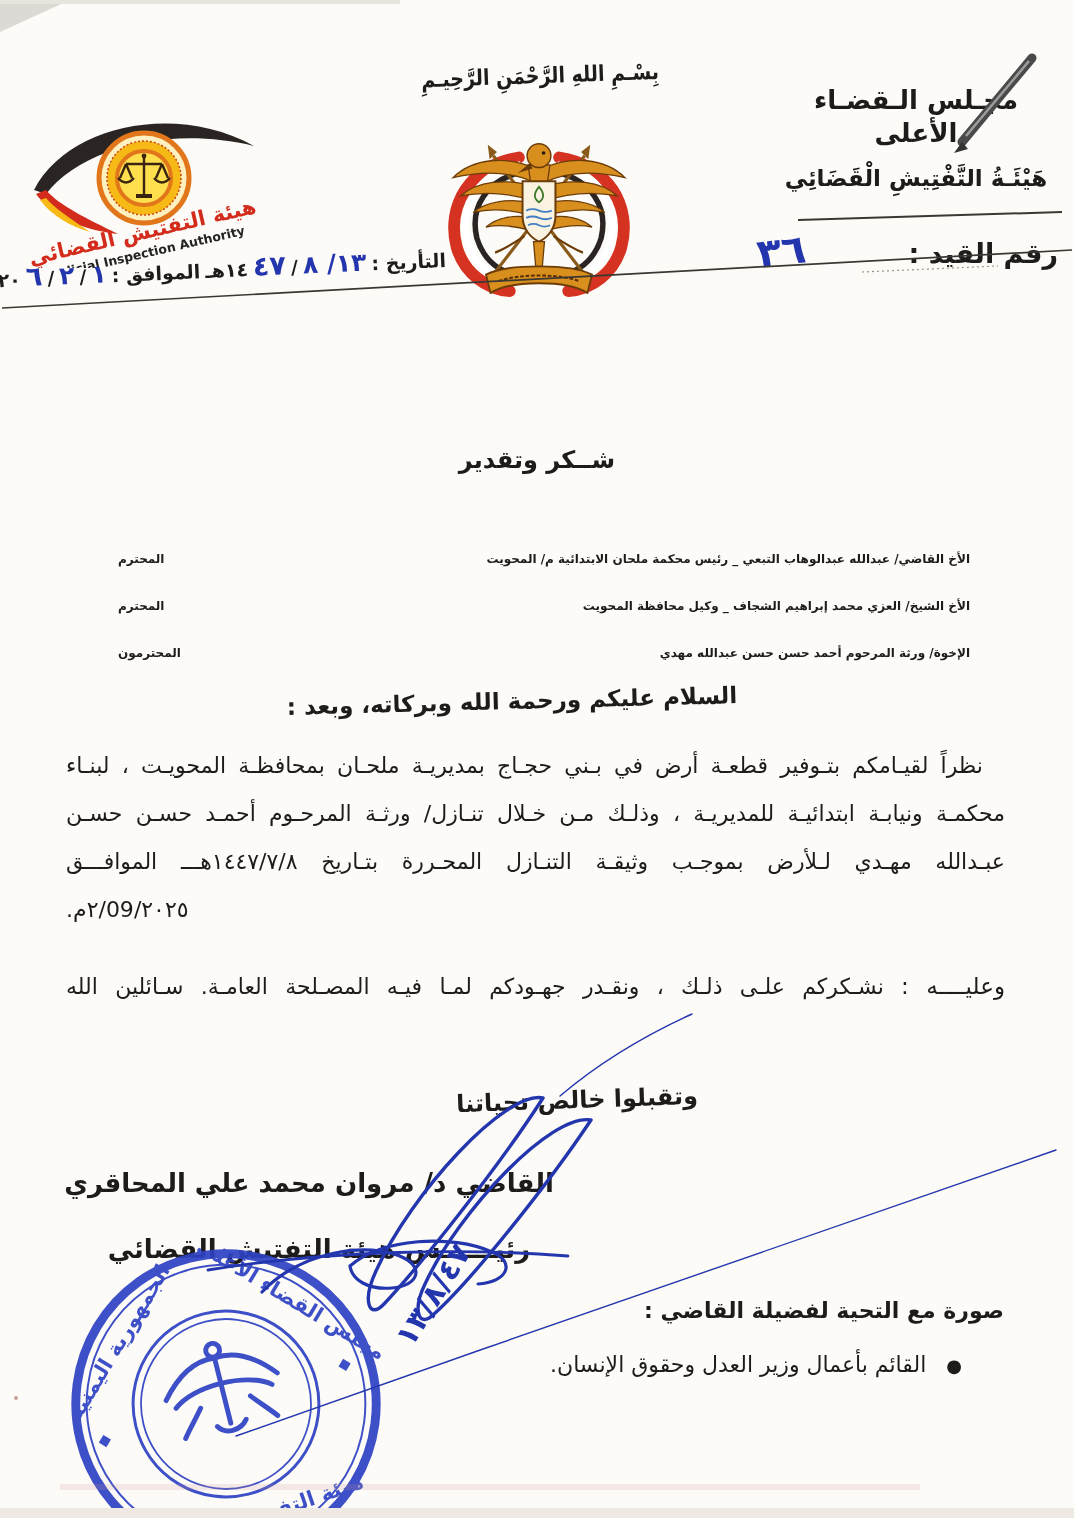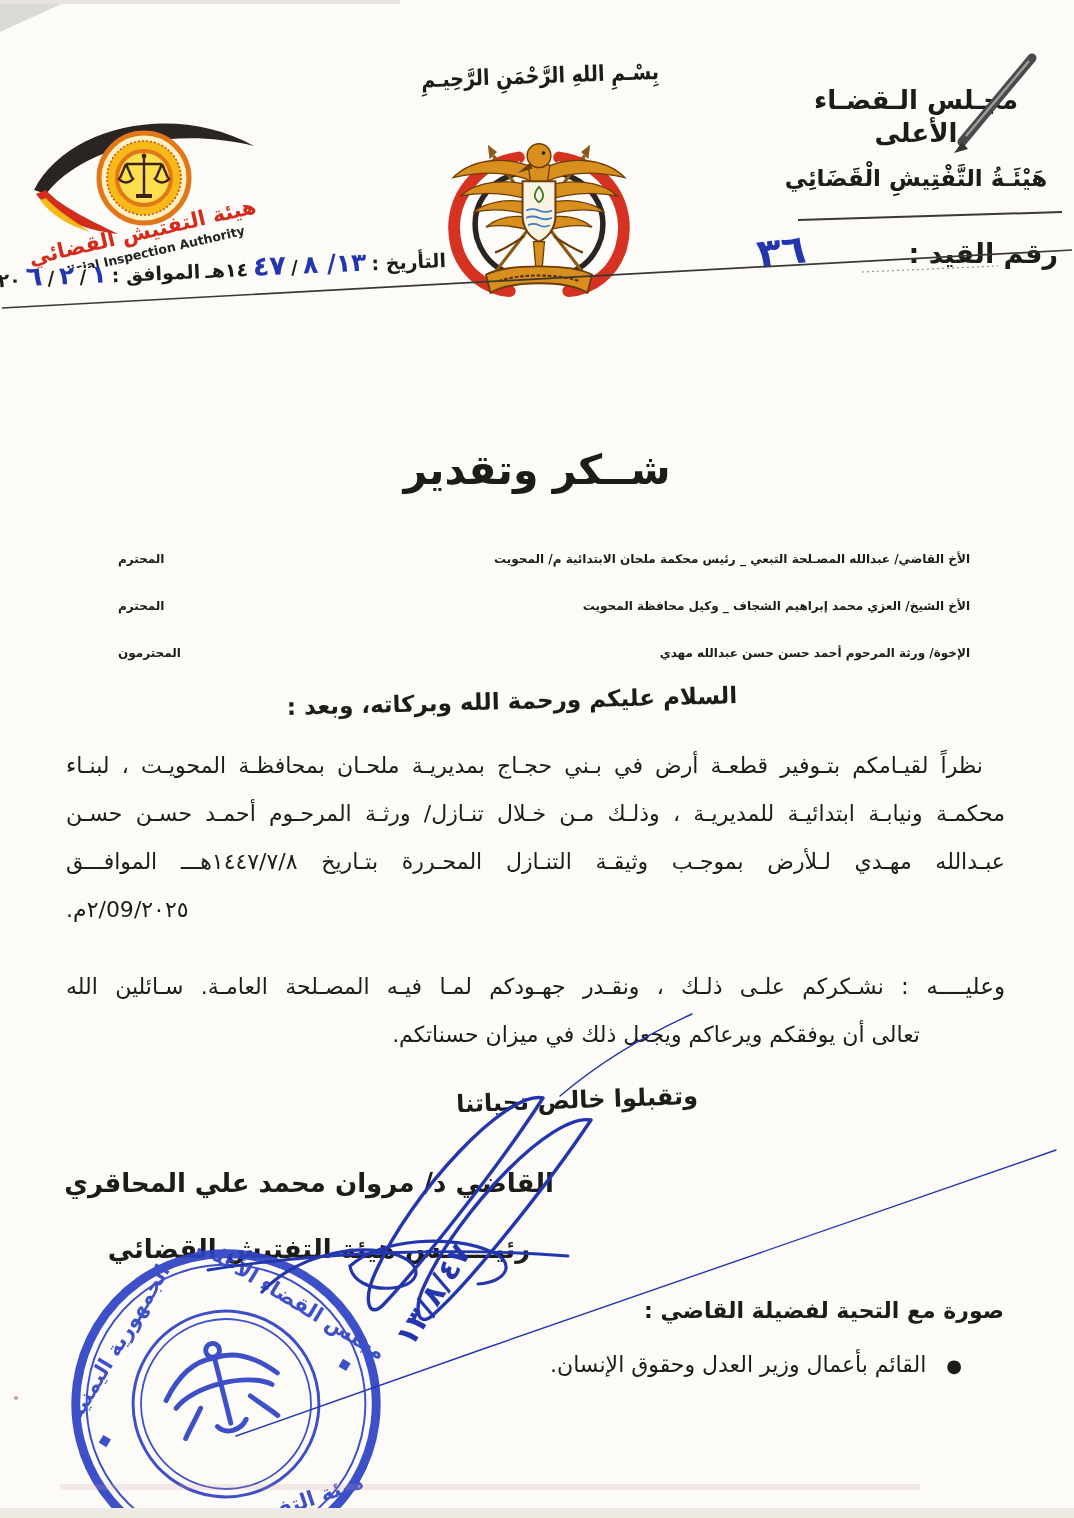--- a/index.html
+++ b/index.html
@@ -23,21 +23,21 @@
   .reg-label{font-size:27px;font-weight:bold}
   .reg-num{font-size:40px;font-weight:bold;color:var(--pen-blue);transform:rotate(-7deg) translateY(-10px)}
   .bismillah{top:64px;left:420px;width:240px;text-align:center;font-size:19px;font-weight:bold;transform:rotate(-2deg) scaleY(1.15);z-index:2}
   .emblem{top:110px;left:420px;width:238px;height:192px;z-index:2}
   .eye-logo{top:88px;left:22px;width:250px;height:180px;z-index:2}
   .date-line{top:252px;left:4px;width:442px;display:flex;align-items:baseline;gap:5px;direction:rtl;transform:rotate(-2.6deg);font-weight:bold;z-index:2;white-space:nowrap}
   .date-line .ink{font-size:19px;color:var(--ink)}
   .date-line .pen{font-size:25px;color:var(--pen-blue)}
   .date-line .pen.big{font-size:27px}
   
-  .title{top:446px;left:0;right:0;text-align:center;font-size:41px;font-weight:bold;z-index:1}
+  .title{top:446px;left:0;right:0;text-align:center;font-size:24px;font-weight:bold;z-index:1}
   .recipients{top:552px;right:104px;left:118px;z-index:1}
   .rcp-row{display:flex;justify-content:space-between;align-items:baseline;height:47px}
   .rcp-name,.rcp-hon{font-size:12px;font-weight:bold;white-space:nowrap}
   .greeting{top:688px;left:0;right:0;text-align:center;font-size:23px;font-weight:bold;transform:translateX(-25px) rotate(-1.5deg);z-index:1}
   .para1{top:742px;right:69px;left:66px;z-index:1}
   .para2{top:962px;right:69px;left:66px;z-index:1}
   .bline{font-size:22px;line-height:48px;text-align:justify;text-align-last:justify;white-space:nowrap}
   .bline.indent{padding-right:22px}
   .bline.lastleft{text-align:left;text-align-last:left}
   .bline.shifted{text-align:right;text-align-last:right;padding-right:85px}
@@ -160,21 +160,21 @@
   <span class="pen">٢</span>
   <span class="ink">/</span>
   <span class="pen big">٦</span>
   <span class="ink">٢٠م</span>
 </div>
 
 <div class="abs title">شــكر وتقدير</div>
 
 <div class="abs recipients">
   <div class="rcp-row">
-    <span class="rcp-name">الأخ القاضي/ عبدالله المصـلحة التبعي _ رئيس محكمة ملحان الابتدائية م/ المحويت</span>
+    <span class="rcp-name">الأخ القاضي/ عبدالله عبدالوهاب التبعي _ رئيس محكمة ملحان الابتدائية م/ المحويت</span>
     <span class="rcp-hon">المحترم</span>
   </div>
   <div class="rcp-row">
     <span class="rcp-name">الأخ الشيخ/ العزي محمد إبراهيم الشجاف _ وكيل محافظة المحويت</span>
     <span class="rcp-hon">المحترم</span>
   </div>
   <div class="rcp-row">
     <span class="rcp-name">الإخوة/ ورثة المرحوم أحمد حسن حسن عبدالله مهدي</span>
     <span class="rcp-hon">المحترمون</span>
   </div>
@@ -184,21 +184,20 @@
 
 <div class="abs para1">
   <div class="bline indent">نظراً لقيـامكم بتـوفير قطعـة أرض في بـني حجـاج بمديريـة ملحـان بمحافظـة المحويـت ، لبنـاء</div>
   <div class="bline">محكمـة ونيابـة ابتدائيـة للمديريـة ، وذلـك مـن خـلال تنـازل/ ورثـة المرحـوم أحمـد حسـن حسـن</div>
   <div class="bline">عبـدالله مهـدي لـلأرض بموجـب وثيقـة التنـازل المحـررة بتـاريخ ١٤٤٧/٧/٨هـــ الموافـــق</div>
   <div class="bline lastleft">٢٠٢٥/09/٢م.</div>
 </div>
 
 <div class="abs para2">
   <div class="bline"><span class="p2lead">وعليــــه :</span> <span>نشـكركم علـى ذلـك ، ونقـدر جهـودكم لمـا فيـه المصـلحة العامـة. سـائلين الله</span></div>
-  <div class="bline shifted">تعالى أن يوفقكم ويرعاكم ويجعل ذلك في ميزان حسناتكم.</div>
 </div>
 
 <div class="abs closing">وتقبلوا خالص تحياتنا</div>
 
 <div class="abs sig-name">القاضي د/ مروان محمد علي المحاقري</div>
 <div class="abs sig-title">رئيــــــس هيئة التفتيش القضائي</div>
 
 <div class="abs cc-intro">صورة مع التحية لفضيلة القاضي :</div>
 <div class="abs cc-item">
   <span class="bullet">●</span><span>القائم بأعمال وزير العدل وحقوق الإنسان.</span>

